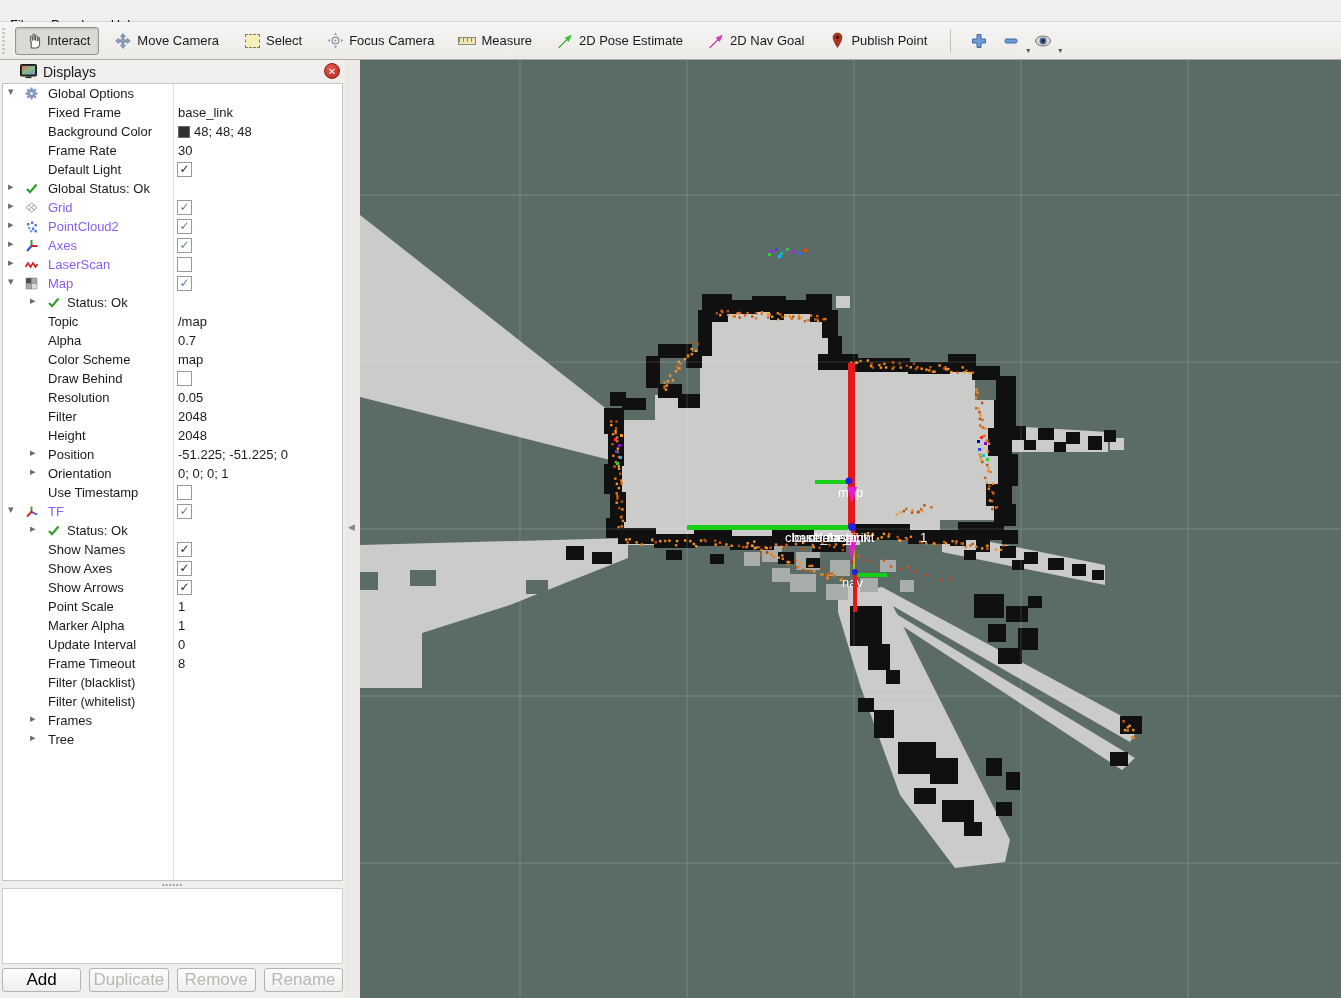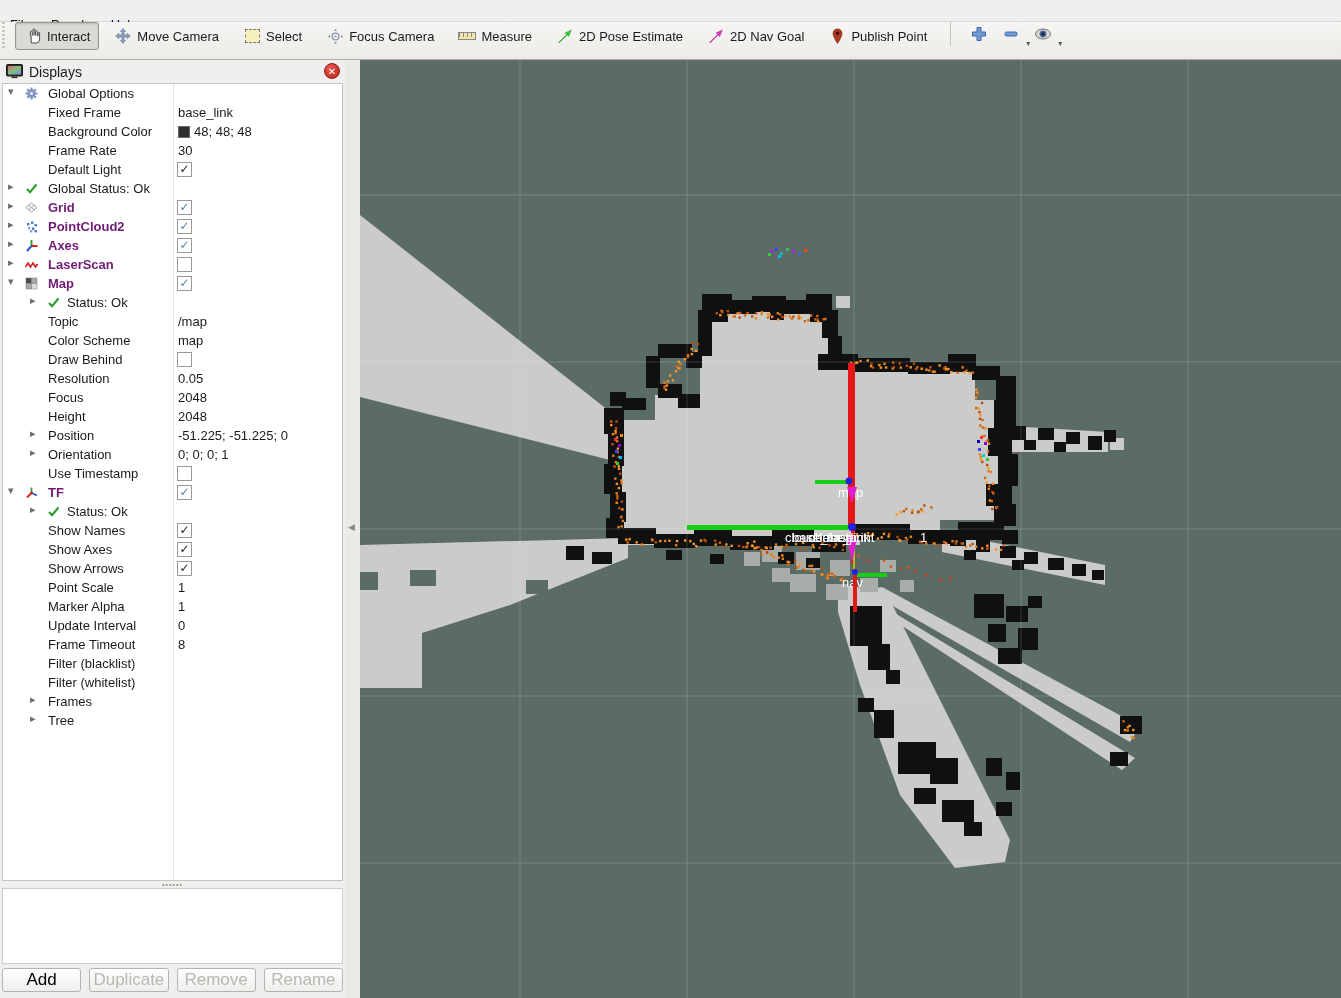--- a/index.html
+++ b/index.html
@@ -9,51 +9,51 @@
 
   
   #menubar { position:absolute; left:0; top:0; width:1341px; height:22px;
     background:#f1efed; border-bottom:1px solid #d8d6d3; display:flex; align-items:center; }
   .menu-item { padding:2px 10px; height:22px; display:flex; align-items:flex-start; cursor:default;margin-top:31px; }
   .menu-item u { text-decoration:underline; }
 
   
   #toolbar { position:absolute; left:0; top:22px; width:1341px; height:38px;
     background:linear-gradient(#f6f5f3,#edebe8); border-bottom:1px solid #aeaca9;
-    display:flex; align-items:flex-start; }
+    display:flex; align-items:center; }
   #tb-handle { width:7px; height:26px; margin-left:2px;
     background:repeating-linear-gradient(180deg,#c9c7c4 0 2px,transparent 2px 4px);
     background-size:3px 4px; background-repeat:repeat-y; }
   .tbtn { display:flex; align-items:center; gap:5px; padding:4px 8px; margin-left:6px;
     border:1px solid transparent; border-radius:3px; height:28px; white-space:nowrap; }
   .tbtn.active { background:#dcdad7; border-color:#979592; box-shadow:inset 0 1px 2px rgba(0,0,0,.15); }
   .tbtn .ticon { width:18px; height:18px; display:flex; align-items:center; justify-content:center; }
   .tb-sep { width:1px; height:24px; background:#c4c2bf; margin:0 8px 0 14px; }
   .sqbtn { position:relative; width:24px; height:24px; margin-left:8px;
     display:flex; align-items:center; justify-content:center; border-radius:3px; }
   .sqbtn .caret { position:absolute; right:-7px; bottom:-2px; font-size:8px; color:#555; }
 
   
   #displays { position:absolute; left:0; top:60px; width:345px; height:938px; background:#f1efed; }
   #dp-header { position:absolute; left:0; top:0; width:345px; height:23px;
-    display:flex; align-items:center; gap:6px; padding-left:6px; font-size:14px; }
+    display:flex; align-items:center; gap:6px; padding-left:20px; font-size:14px; }
   #dp-close { position:absolute; right:5px; top:3px; width:16px; height:16px; border-radius:50%;
     background:radial-gradient(circle at 35% 30%,#e85a50,#b8241c); color:#fff; font-size:10px;
     display:flex; align-items:center; justify-content:center; border:1px solid #8e1c15; }
   #dp-tree { position:absolute; left:2px; top:23px; width:341px; height:798px;
     background:#fff; border:1px solid #c6c4c1; overflow:hidden; }
   #col-sep { position:absolute; left:170px; top:0; width:1px; height:100%; background:#e4e2e0; }
   .trow { position:relative; height:19px; }
   .trow .exp { position:absolute; left:5px; top:1px; width:12px; font-size:11px; color:#6e6c6a; }
   .trow.sub .exp { left:27px; }
   .trow .ricon { position:absolute; left:22px; top:3px; width:13px; height:13px; }
   .trow.substatus .ricon { left:44px; }
   .trow .rlabel { position:absolute; left:45px; top:2px; white-space:nowrap; }
   .trow.substatus .rlabel { left:64px; }
-  .trow .rlabel.disp { color:#701a75; font-weight:bold; }
+  .trow .rlabel.disp { color:#8b5cf6; font-weight:normal; }
   .trow .rval { position:absolute; left:175px; top:2px; white-space:nowrap; }
   .cbox { position:absolute; left:174px; top:2px; width:15px; height:15px; background:#fff;
     border:1px solid #9a9896; font-size:12px; line-height:13px; text-align:center; color:#222; }
   .cbox.blue { color:#5b7ca6; }
   .swatch { display:inline-block; width:12px; height:12px; background:#303030;
     border:1px solid #666; vertical-align:-2px; margin-right:4px; }
   #dp-grip { position:absolute; left:0; top:823px; width:345px; height:5px; text-align:center;
     font-size:7px; color:#908e8b; letter-spacing:1px; line-height:4px; }
   #dp-desc { position:absolute; left:2px; top:828px; width:341px; height:76px;
     background:#fff; border:1px solid #cfcdca; }
@@ -303,33 +303,37 @@
           <span class="ricon"><svg width="13" height="13" viewBox="0 0 13 13">
               <path d="M2 7 L5 10.2 L11.5 2.5" stroke="#2f9e2f" stroke-width="2.2" fill="none"></path>
             </svg></span>
           <span class="rlabel">Status: Ok</span>
         </div>
         <div class="trow prop">
           <span class="rlabel">Topic</span>
           <span class="rval">/map</span>
         </div>
         <div class="trow prop">
+          <span class="rlabel">Alpha</span>
+          <span class="rval">0.7</span>
+        </div>
+        <div class="trow prop">
           <span class="rlabel">Color Scheme</span>
           <span class="rval">map</span>
         </div>
         <div class="trow prop">
           <span class="rlabel">Draw Behind</span>
           <span class="cbox"></span>
         </div>
         <div class="trow prop">
           <span class="rlabel">Resolution</span>
           <span class="rval">0.05</span>
         </div>
         <div class="trow prop">
-          <span class="rlabel">Focus</span>
+          <span class="rlabel">Filter</span>
           <span class="rval">2048</span>
         </div>
         <div class="trow prop">
           <span class="rlabel">Height</span>
           <span class="rval">2048</span>
         </div>
         <div class="trow sub sub">
           <span class="exp">▸</span>
           <span class="rlabel">Position</span>
           <span class="rval">-51.225; -51.225; 0</span>

